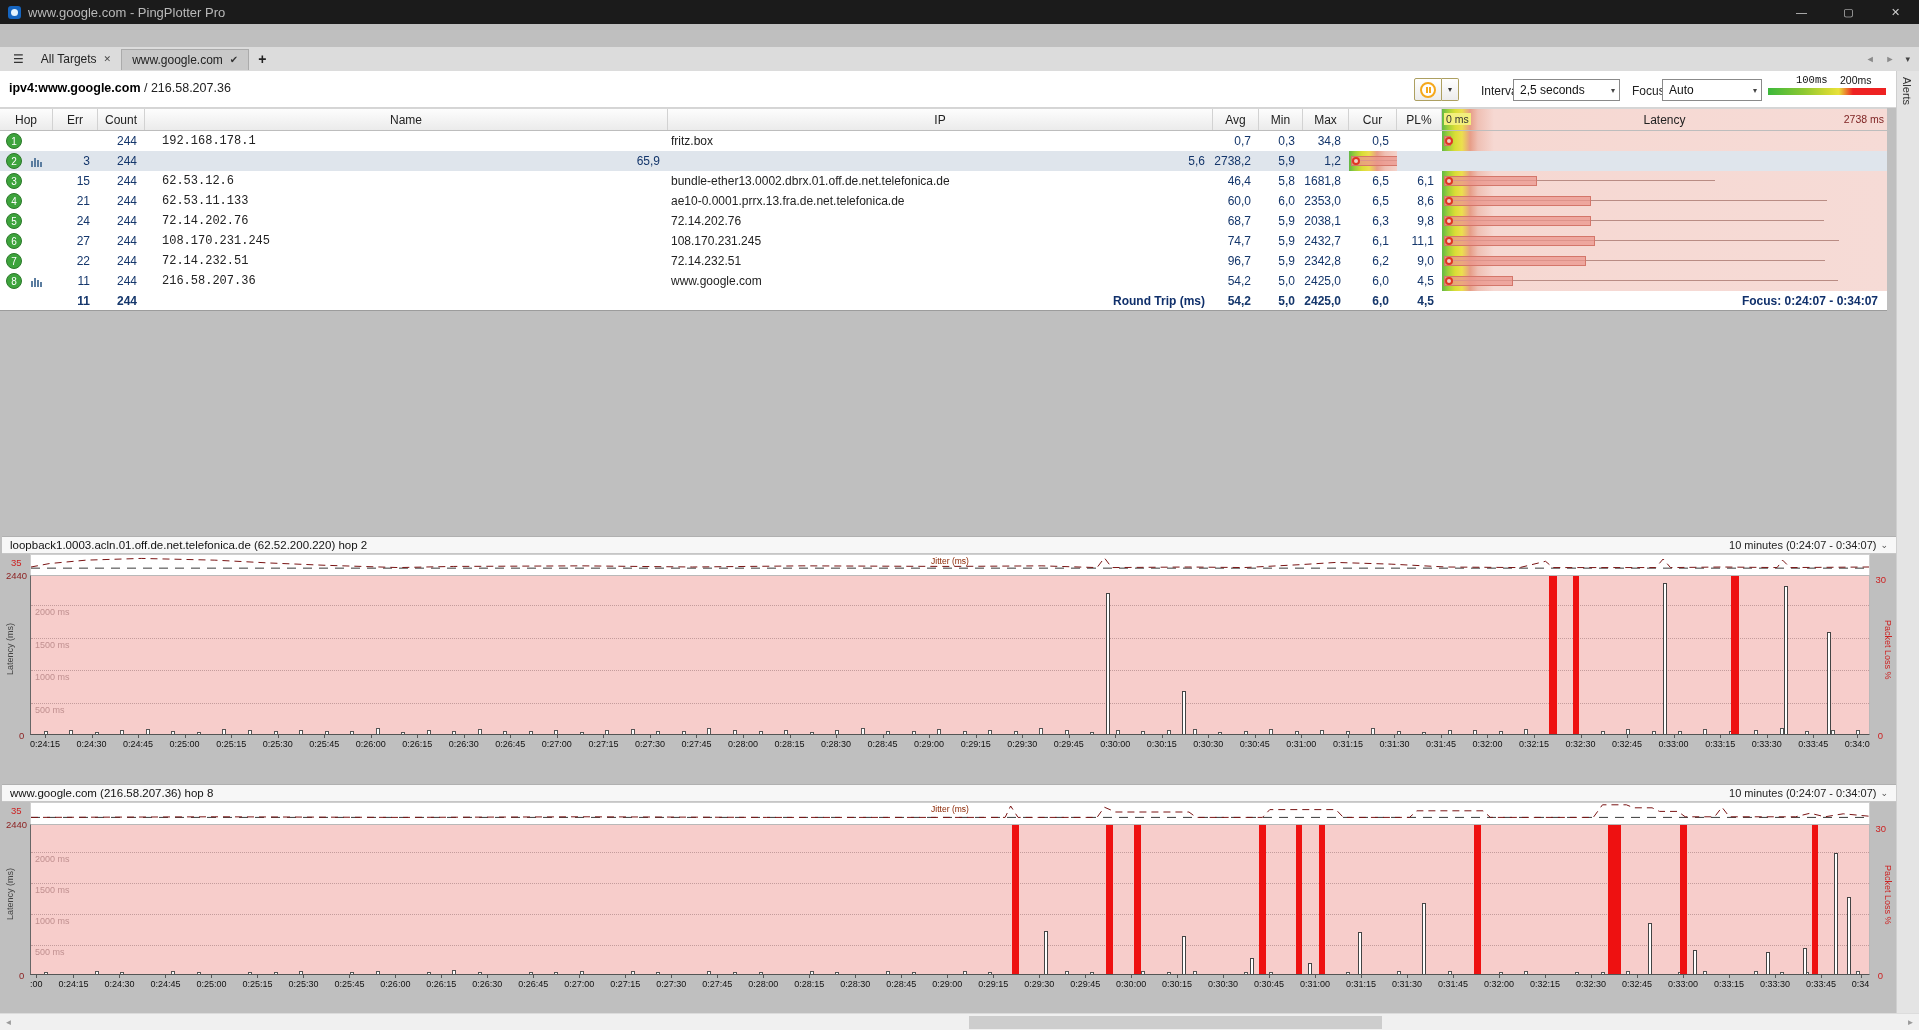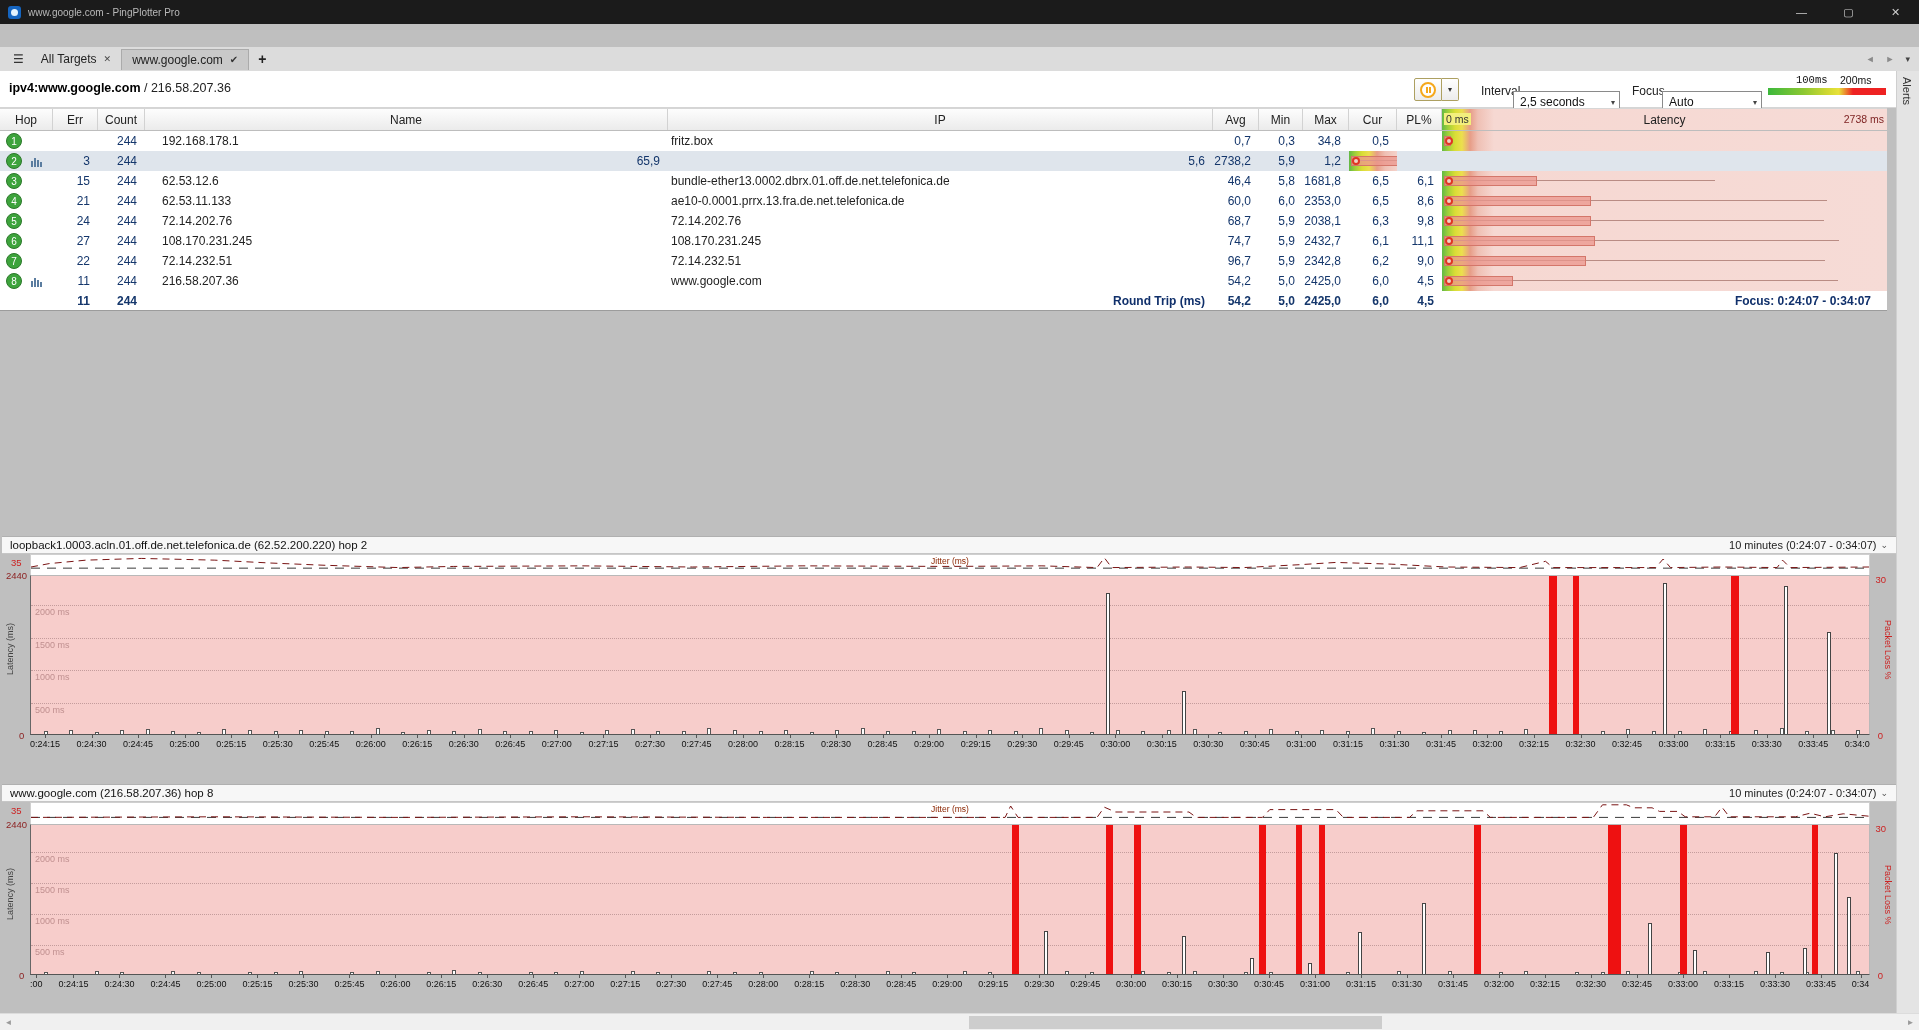--- a/index.html
+++ b/index.html
@@ -3,21 +3,21 @@
 <meta charset="utf-8">
 <style>
   *{margin:0;padding:0;box-sizing:border-box;font-family:"Liberation Sans",sans-serif;}
   html,body{width:1919px;height:1030px;overflow:hidden;}
   .app{position:relative;width:1919px;height:1030px;background:#bfbfbf;overflow:hidden;}
 
   
   .titlebar{position:absolute;top:0;left:0;right:0;height:24px;background:#1b1b1b;display:flex;align-items:center;}
   .app-icon{width:13px;height:13px;margin:0 7px 0 8px;background:#1565c0;border-radius:3px;position:relative;flex:none;}
   .app-icon::after{content:"";position:absolute;inset:3px;border-radius:50%;background:#e3f2fd;}
-  .titlebar .title{font-size:10px;color:#b9b9b9;}
+  .titlebar .title{font-size:13px;color:#b9b9b9;}
   .win-controls{margin-left:auto;display:flex;height:100%;}
   .win-btn{width:47px;height:100%;display:flex;align-items:center;justify-content:center;font-size:11px;color:#cfcfcf;}
 
   
   .menubar{position:absolute;top:24px;left:0;right:0;height:23px;background:#f0f0f0;display:flex;align-items:center;padding-left:4px;border-bottom:1px solid #e2e2e2;}
   .menu-item{font-size:12px;color:#1a1a1a;padding:3px 9px;}
 
   
   .tabbar{position:absolute;top:47px;left:0;right:0;height:24px;background:#dcdcdc;display:flex;align-items:center;padding-left:6px;}
   .hamburger{font-size:12px;color:#333;padding:0 7px;}
@@ -34,21 +34,21 @@
   .target-title{position:absolute;left:9px;top:10px;font-size:12.5px;}
   .target-title .host{font-weight:bold;color:#000;}
   .target-title .ipsfx{color:#222;}
   .pause-btn{position:absolute;left:1414px;top:7px;width:28px;height:23px;background:linear-gradient(#ffffff,#ececec);border:1px solid #ada061;border-radius:2px 0 0 2px;display:flex;align-items:center;justify-content:center;}
   .pause-glyph{width:16px;height:16px;border:2px solid #f5a81c;border-radius:50%;background:#fff;position:relative;}
   .pause-glyph::before,.pause-glyph::after{content:"";position:absolute;top:3px;width:2px;height:6px;background:#f5a81c;}
   .pause-glyph::before{left:4px;}
   .pause-glyph::after{left:7px;}
   .pause-caret{position:absolute;left:1442px;top:7px;width:17px;height:23px;border:1px solid #ada061;border-left:none;border-radius:0 2px 2px 0;background:linear-gradient(#ffffff,#ececec);display:flex;align-items:center;justify-content:center;font-size:8px;color:#333;}
   .ctl-label{position:absolute;top:13px;font-size:12px;color:#222;}
-  .select{position:absolute;top:8px;height:22px;background:#fff;border:1px solid #8a8a8a;font-size:12px;color:#111;display:flex;align-items:center;padding:0 16px 0 6px;margin-top:12px;}
+  .select{position:absolute;top:8px;height:22px;background:#fff;border:1px solid #8a8a8a;font-size:12px;color:#111;display:flex;align-items:center;padding:0 16px 0 6px;}
   .sel-caret{position:absolute;right:4px;font-size:8px;color:#444;}
   .legend{position:absolute;left:1768px;top:3px;width:118px;height:24px;}
   .lg100{position:absolute;left:28px;top:0;font-size:10.5px;color:#111;font-family:Liberation Mono, monospace;}
   .lg200{position:absolute;left:72px;top:0;font-size:10.5px;color:#111;}
   .lgstrip{position:absolute;left:0;right:0;top:14px;height:7px;background:linear-gradient(90deg,#3cb83c 0%,#8cc832 30%,#cfd832 50%,#e8e23a 60%,#ee2222 72%,#ee2222 100%);}
 
   
   .side-strip{position:absolute;top:71px;right:0;width:23px;height:942px;background:#e4e4e4;border-left:1px solid #cfcfcf;}
   .alerts-label{position:absolute;top:6px;left:4px;writing-mode:vertical-rl;font-size:11px;color:#333;}
 
@@ -60,30 +60,30 @@
   .scale-min{position:absolute;left:2px;top:4px;background:#f3ef7d;padding:0 2px;font-size:10.5px;color:#333;}
   .scale-max{position:absolute;right:3px;top:4px;font-size:10.5px;color:#7c1f1f;}
   .latbg{background:linear-gradient(90deg,#61b844 0px,#9ecf3a 6px,#d9dd36 13px,#ecdf4e 20px,#e79d87 28px,#efc0b4 36px,#f6d8d2 52px,#f6dbd6 100%);}
   #tbody{position:absolute;top:131px;left:0;width:1887px;}
   .trow{height:20px;background:#fff;}
   .trow.selected{background:#dfe5ec;}
   .cell{font-size:12px;display:flex;align-items:center;color:#222;overflow:hidden;white-space:nowrap;}
   .cell.num{justify-content:flex-end;padding-right:8px;color:#14366b;}
   .hop-cell{padding-left:6px;}
   .hop-badge{width:16px;height:16px;border-radius:50%;background:#3da33c;border:1px solid #2c7a2b;color:#fff;font-size:10px;display:flex;align-items:center;justify-content:center;flex:none;}
-  .ip-cell{padding-left:17px;}
+  .ip-cell{padding-left:17px;font-family:Liberation Mono, monospace;}
   .name-cell{padding-left:3px;}
   .latency-cell{position:relative;}
   .lat-whisker{position:absolute;top:9px;left:2px;height:1px;background:#b98c84;}
   .lat-bar{position:absolute;top:5px;left:2px;height:10px;background:rgba(235,150,140,.75);border:1px solid #d4766a;}
   .lat-marker{position:absolute;top:6px;left:3px;width:8px;height:8px;border:2px solid #e03524;border-radius:50%;background:rgba(255,255,255,.55);}
   .summary-row{position:absolute;top:291px;left:0;width:1887px;height:20px;background:#fff;border-bottom:1px solid #9c9c9c;}
   .sum{font-weight:bold;}
   .sumlabel{justify-content:flex-end;padding-right:8px;font-weight:bold;color:#10306b;font-size:12px;}
-  .focus-cell{justify-content:flex-end;padding-right:16px;font-weight:bold;color:#10306b;font-size:12px;}
+  .focus-cell{justify-content:flex-end;padding-right:9px;font-weight:bold;color:#10306b;font-size:12px;}
 
   
   .splitter{position:absolute;top:548px;left:0;width:1896px;text-align:center;font-size:7px;color:#707070;letter-spacing:4px;}
 
   
   .graph-panel{position:absolute;left:2px;width:1894px;background:#bfbfbf;}
   #graph0{top:536px;height:220px;}
   #graph1{top:784px;height:211px;}
   .graph-header{position:absolute;top:0;left:0;right:0;height:18px;background:#f7f7f7;border-top:1px solid #b0b0b0;border-bottom:1px solid #c6c6c6;display:flex;justify-content:space-between;align-items:center;padding:0 8px;}
   .graph-title{font-size:11.5px;color:#111;}

